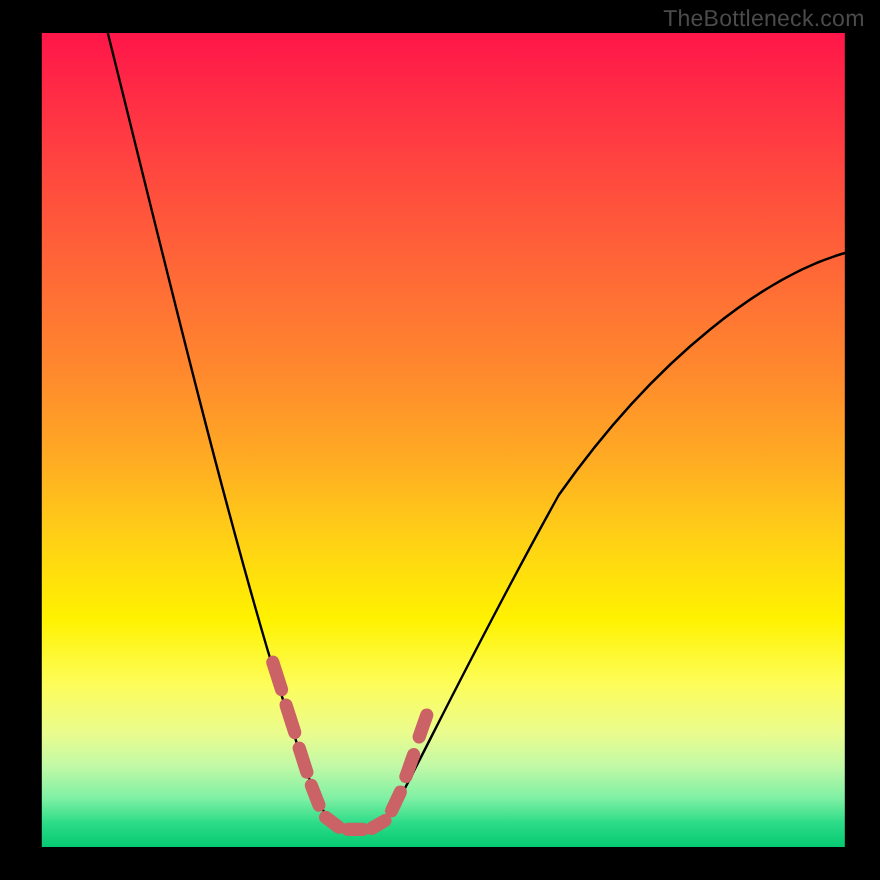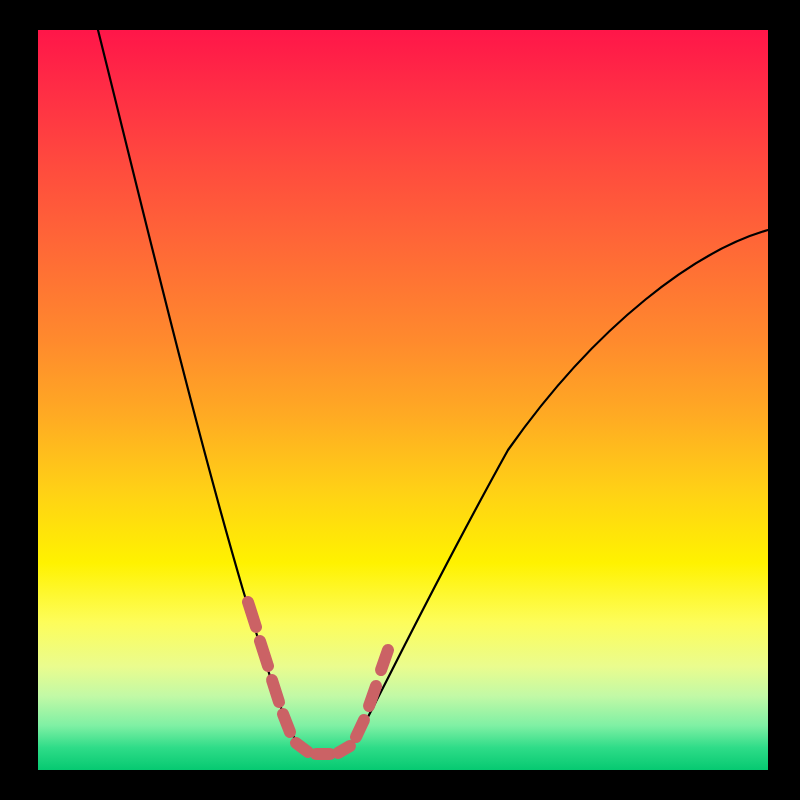--- a/index.html
+++ b/index.html
@@ -98,13 +98,14 @@
       <line class="dash" x1="245" y1="684" x2="252" y2="702"></line>
       <line class="dash" x1="258" y1="713" x2="270" y2="722"></line>
       <line class="dash" x1="278" y1="724" x2="292" y2="724"></line>
       <line class="dash" x1="300" y1="723" x2="312" y2="716"></line>
       <line class="dash" x1="318" y1="707" x2="326" y2="690"></line>
       <line class="dash" x1="331" y1="676" x2="338" y2="656"></line>
       <line class="dash" x1="343" y1="640" x2="350" y2="620"></line>
     </g>
   </svg>
 
+  <div class="watermark">TheBottleneck.com</div>
 </div>
 
 </body></html>

